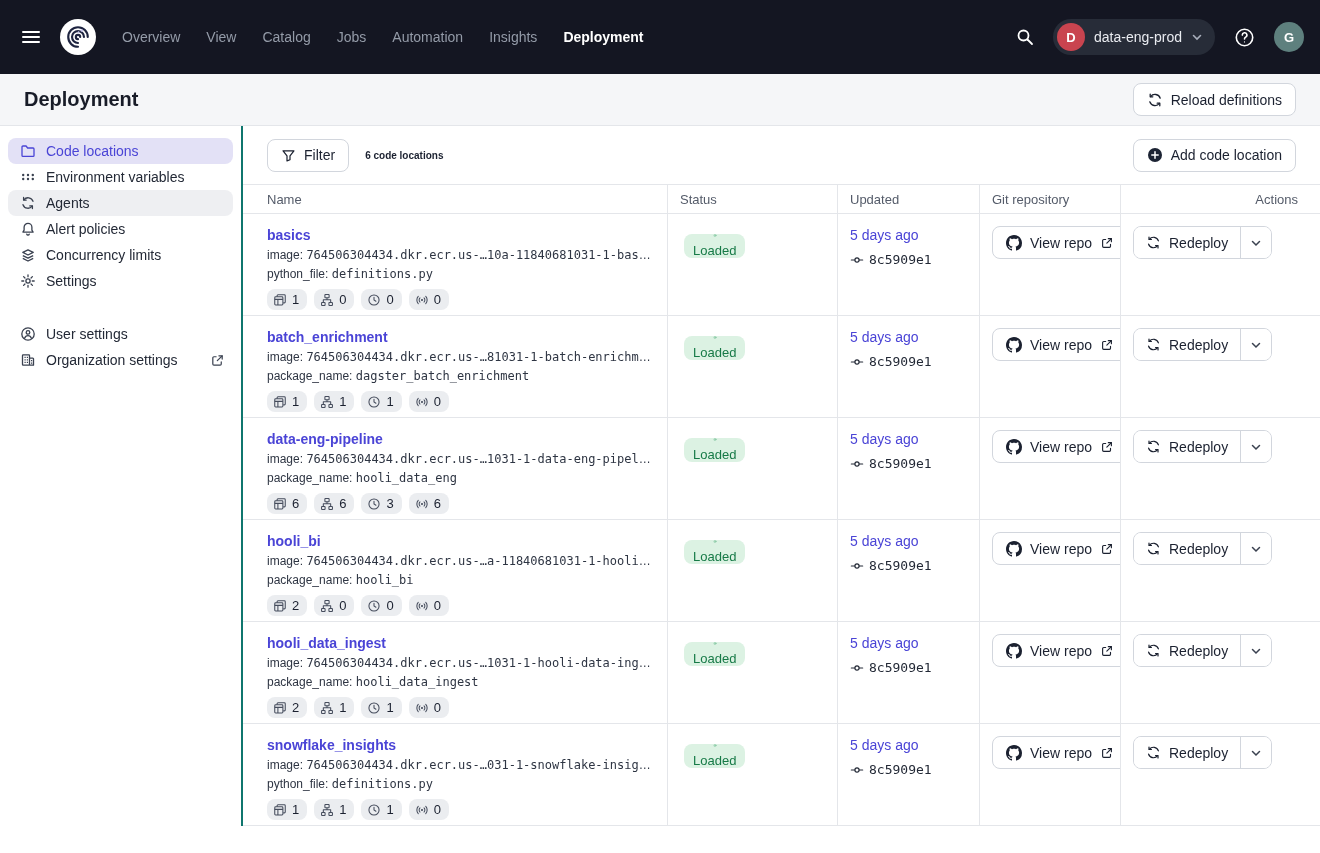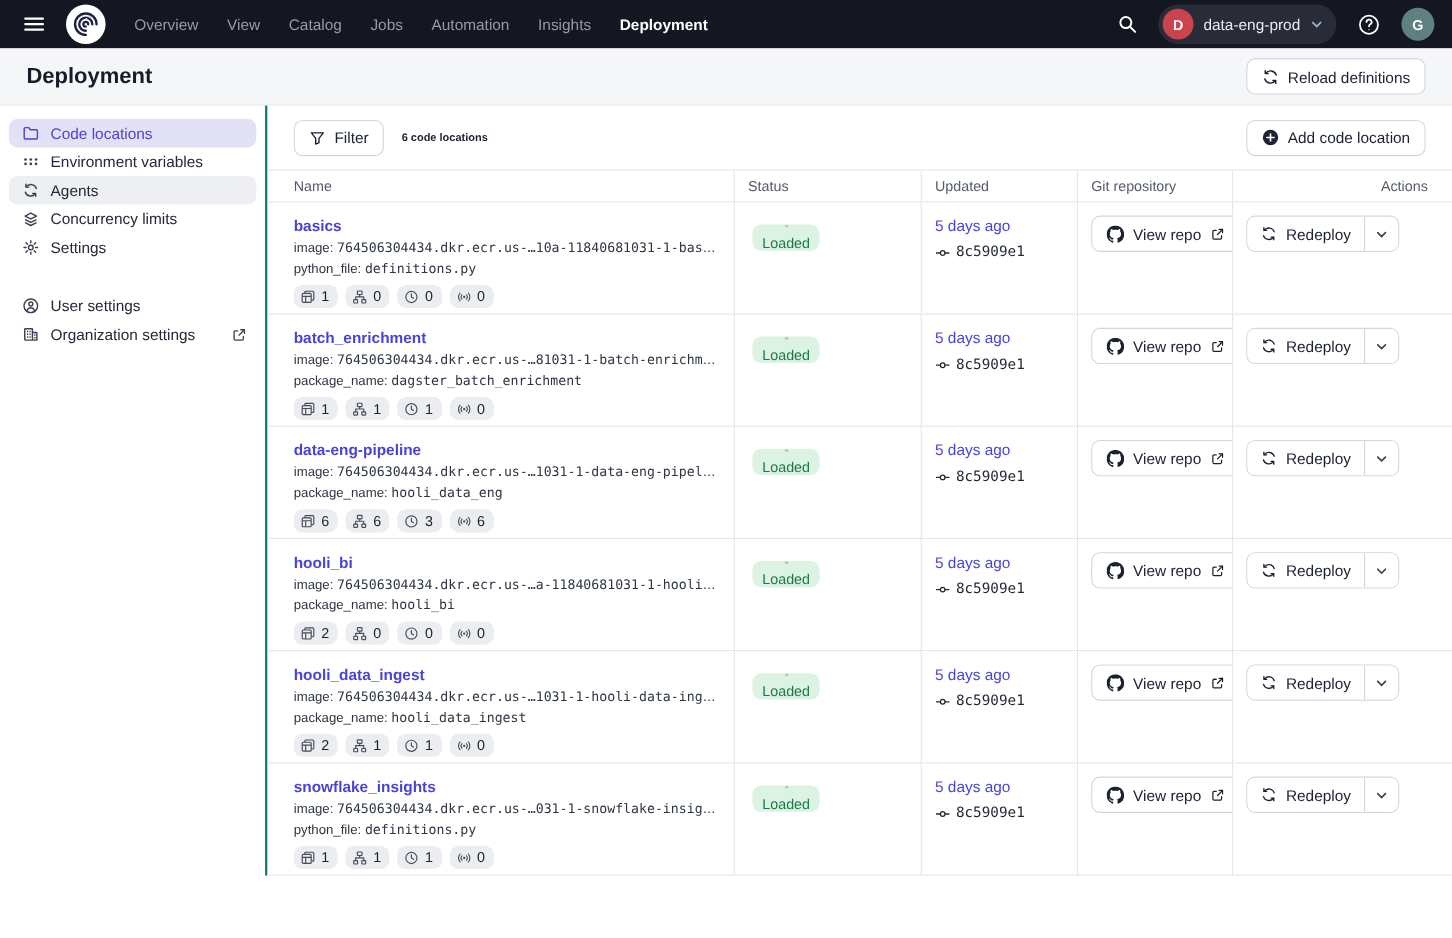--- a/index.html
+++ b/index.html
@@ -3,21 +3,21 @@
 <meta charset="utf-8">
 <style>
   * { box-sizing: border-box; margin: 0; padding: 0; }
   html,body { width:1320px; height:853px; overflow:hidden; }
   body {
     font-family: "Liberation Sans", sans-serif;
     background:#ffffff; color:#1B2130; font-size:14px;
   }
   
   .navbar {
-    height:44px; background:var(--navbar-bg,#141622);
+    height:74px; background:var(--navbar-bg,#141622);
     display:flex; align-items:center; padding:0 16px; gap:14px;
   }
   .hamburger { background:none; border:none; cursor:pointer; display:flex; padding:4px; }
   .logo-circle {
     width:36px; height:36px; border-radius:50%; background:#fff;
     display:flex; align-items:center; justify-content:center; cursor:pointer; flex-shrink:0;
   }
   .nav-links { display:flex; gap:26px; margin-left:12px; }
   .nav-item { color:#949BA8; text-decoration:none; font-size:14px; cursor:pointer; }
   .nav-item.active { color:#ffffff; font-weight:700; }
@@ -198,20 +198,27 @@
       <div class="side-item hovered">
         <svg width="16" height="16" viewBox="0 0 16 16" fill="none" stroke="currentColor" stroke-width="1.3" stroke-linecap="round" stroke-linejoin="round">
             <path d="M13 6.3A5.2 5.2 0 0 0 3.9 4.9"></path>
             <path d="M3.6 2.5v2.6h2.6"></path>
             <path d="M3 9.7a5.2 5.2 0 0 0 9.1 1.4"></path>
             <path d="M12.4 13.5v-2.6H9.8"></path>
           </svg>
         <span>Agents</span>
       </div>
       <div class="side-item">
+        <svg width="16" height="16" viewBox="0 0 16 16" fill="none" stroke="currentColor" stroke-width="1.3" stroke-linecap="round" stroke-linejoin="round">
+            <path d="M8 2.3a3.9 3.9 0 0 1 3.9 3.9v2.9l1.2 2H2.9l1.2-2V6.2A3.9 3.9 0 0 1 8 2.3z"></path>
+            <path d="M6.8 13.2a1.25 1.25 0 0 0 2.4 0"></path>
+          </svg>
+        <span>Alert policies</span>
+      </div>
+      <div class="side-item">
         <svg width="16" height="16" viewBox="0 0 16 16" fill="none" stroke="currentColor" stroke-width="1.3" stroke-linejoin="round">
             <path d="M8 2.8l5.2 2.6L8 8 2.8 5.4z"></path>
             <path d="M2.8 8.6L8 11.2l5.2-2.6"></path>
             <path d="M2.8 11.4L8 14l5.2-2.6"></path>
           </svg>
         <span>Concurrency limits</span>
       </div>
       <div class="side-item">
         <svg width="16" height="16" viewBox="0 0 16 16" fill="none" stroke="currentColor" stroke-width="1.3" stroke-linecap="round">
             <circle cx="8" cy="8" r="2.1"></circle>

